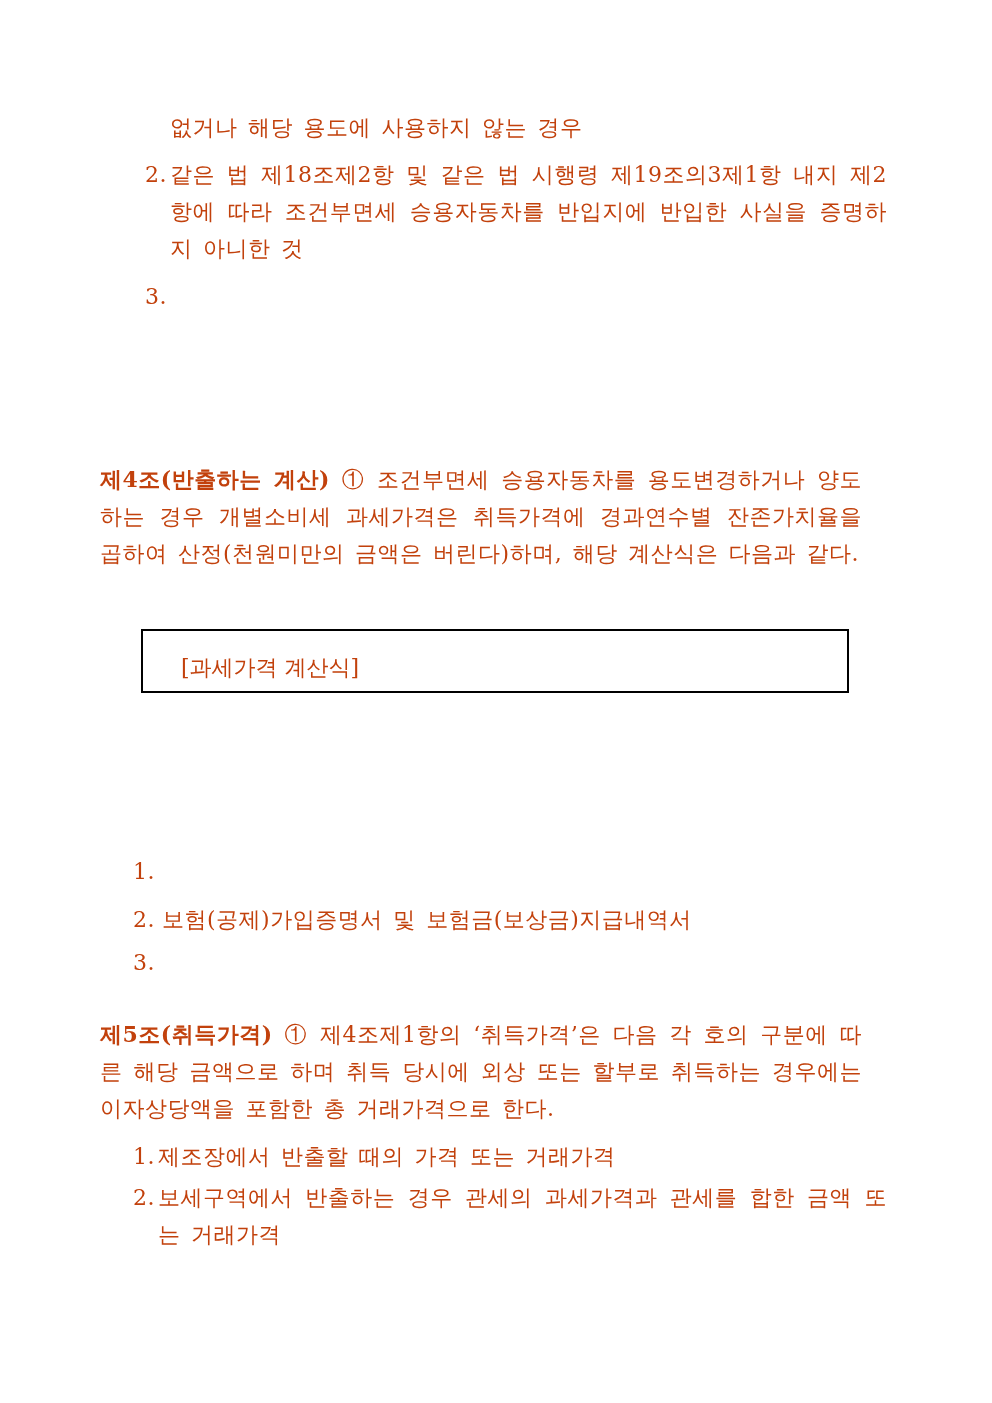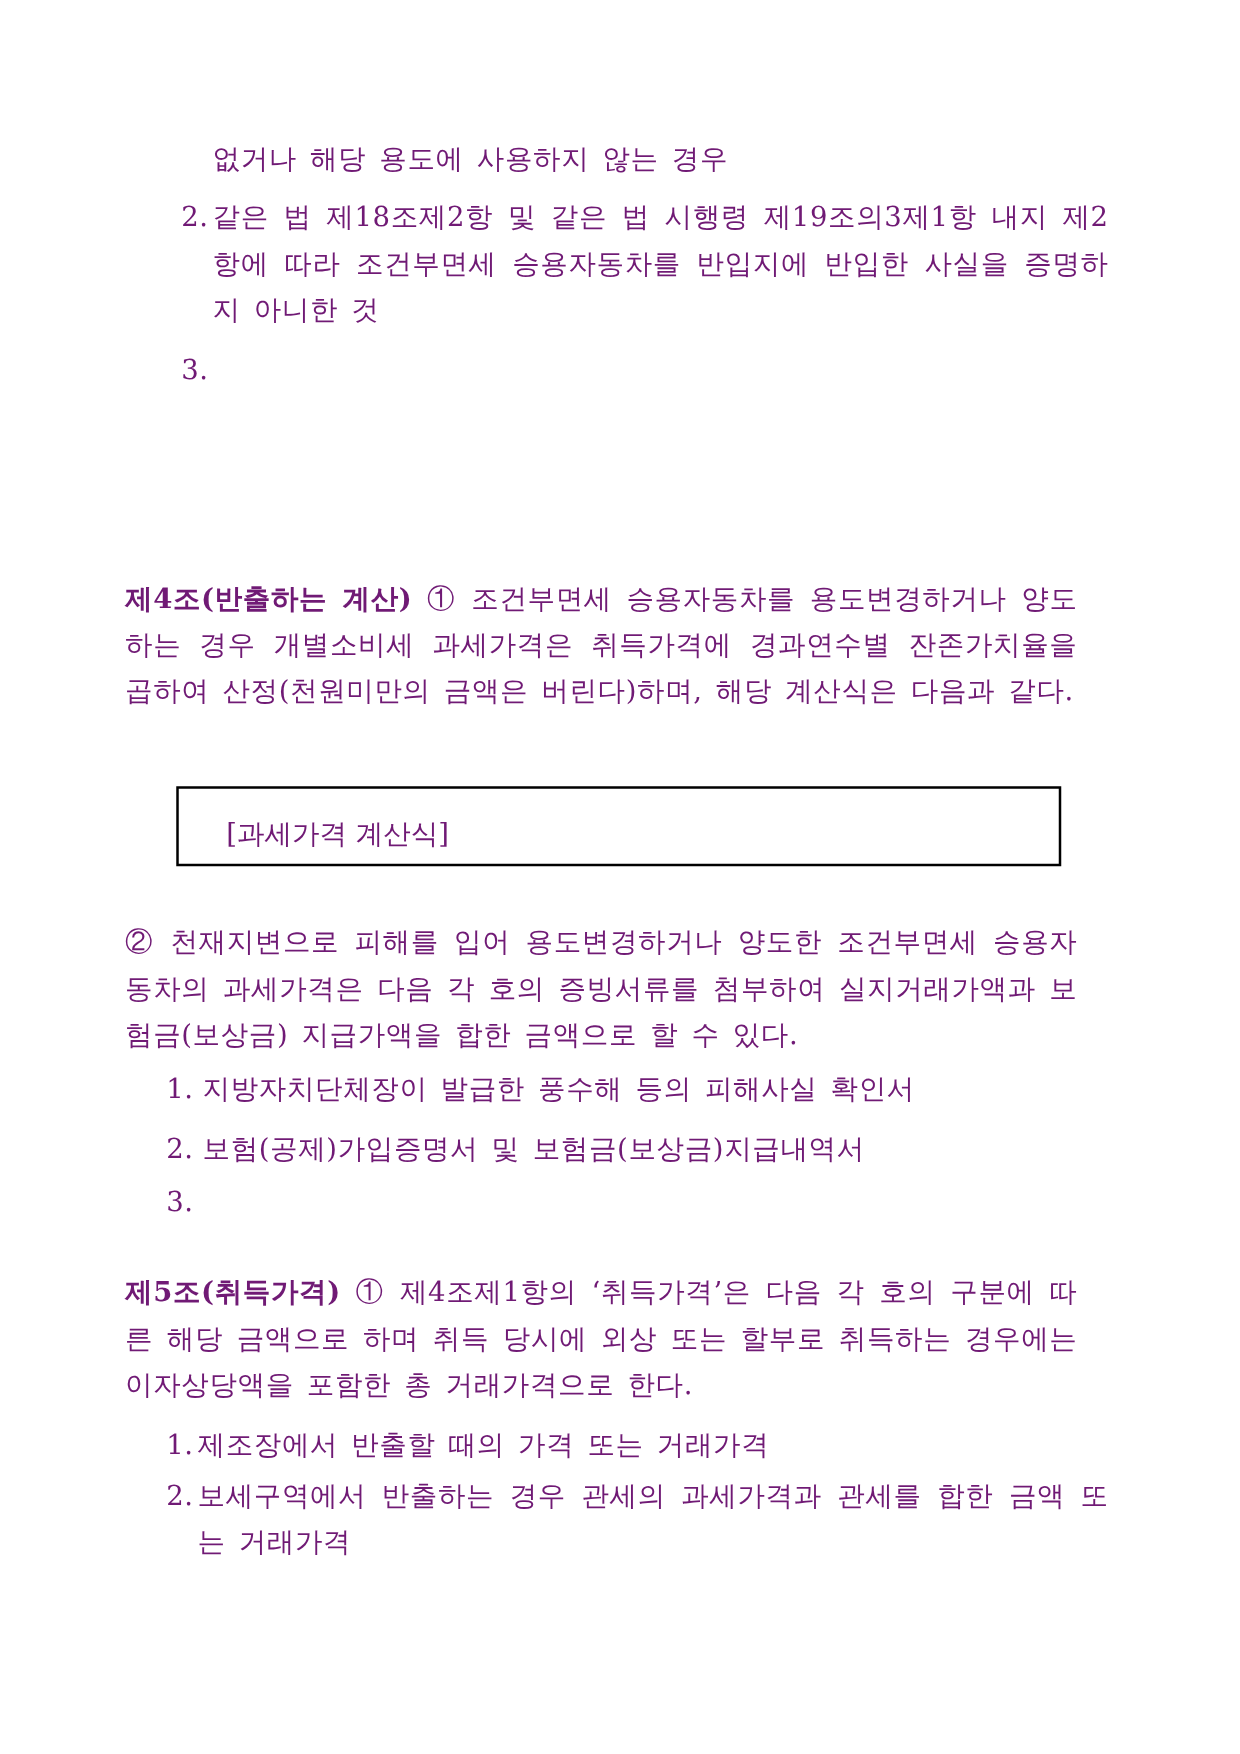--- a/index.html
+++ b/index.html
@@ -5,21 +5,21 @@
   html, body {
     margin: 0;
     padding: 0;
     background: #ffffff;
   }
   .page {
     position: relative;
     width: 980px;
     height: 1403px;
     background: #ffffff;
-    color: #701a75;
+    color: #c2410c;
     font-family: "DejaVu Serif", "Liberation Serif", serif;
     font-size: 22px;
     line-height: 37px;
     overflow: hidden;
   }
   .block {
     position: absolute;
     text-align: justify;
     text-align-last: left;
     word-spacing: 3px;
@@ -91,28 +91,23 @@
   <div class="block" id="art4-p1">
     <span class="art-heading">제4조(반출하는 계산)</span>
     <span>①</span>
     <span>조건부면세 승용자동차를 용도변경하거나 양도하는 경우 개별소비세 과세가격은 취득가격에 경과연수별 잔존가치율을 곱하여 산정(천원미만의 금액은 버린다)하며, 해당 계산식은 다음과 같다.</span>
   </div>
 
   <div class="formula-box">
     <div class="fb-title">[과세가격 계산식]</div>
   </div>
 
-  <div class="block" id="art4-p2">
-    <span>②</span>
-    <span>천재지변으로 피해를 입어 용도변경하거나 양도한 조건부면세 승용자동차의 과세가격은 다음 각 호의 증빙서류를 첨부하여 실지거래가액과 보험금(보상금) 지급가액을 합한 금액으로 할 수 있다.</span>
-  </div>
 
   <div class="li li-b" id="mid-item-1">
     <span class="num">1.</span>
-    <span>지방자치단체장이 발급한 풍수해 등의 피해사실 확인서</span>
   </div>
 
   <div class="li li-b" id="mid-item-2">
     <span class="num">2.</span>
     <span>보험(공제)가입증명서 및 보험금(보상금)지급내역서</span>
   </div>
 
   <div class="li li-b" id="mid-item-3">
     <span class="num">3.</span>
   </div>

